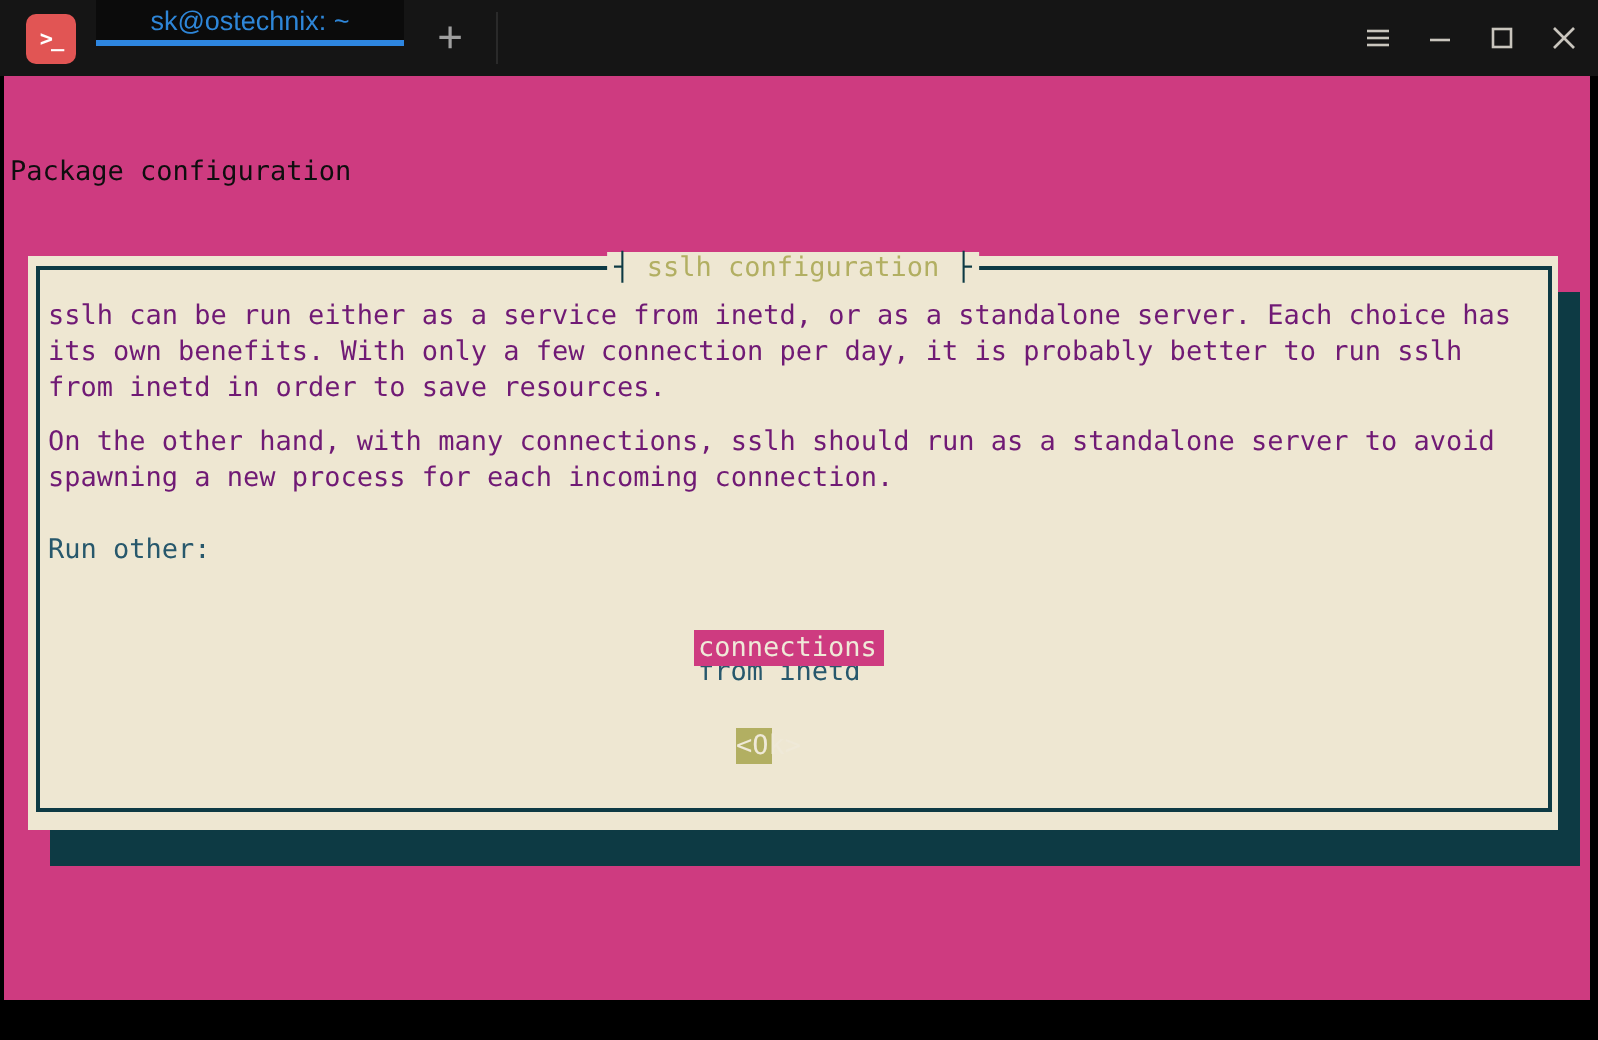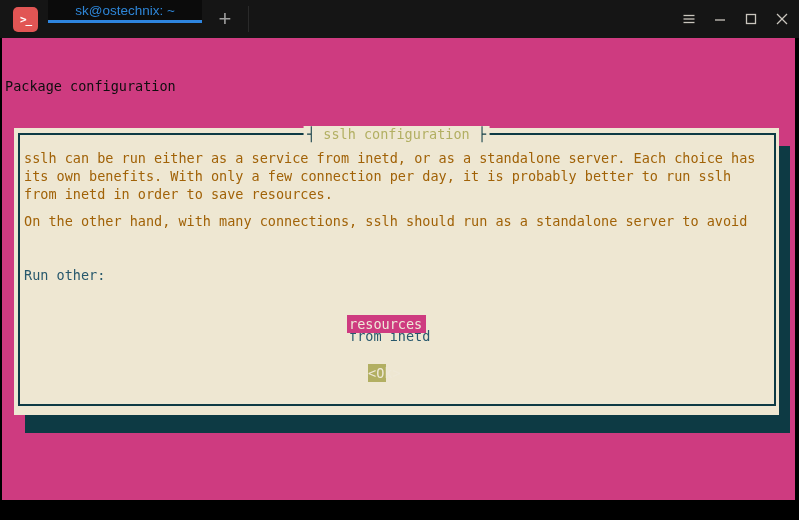--- a/index.html
+++ b/index.html
@@ -77,21 +77,21 @@
   }
   .dialog-title {
     position: absolute; top: -2px; left: 50%; transform: translateX(-50%);
     background: #EEE7D2; padding: 0 4px;
     white-space: pre; line-height: 17px;
   }
   .dialog-title .tee { color: #0D3A44; }
   .dialog-title .ttl { color: #B2AF62; }
   .dlg-line {
     position: absolute; left: 10px;
-    color: #a16207; white-space: pre;
+    color: #701a75; white-space: pre;
   }
   .line-0 { top: 21px; }  .line-1 { top: 39px; text-align: center; }  .line-2 { top: 57px; }
   .line-3 { top: 84px; }  .line-4 { top: 102px; }
   .dlg-prompt { position: absolute; left: 10px; top: 138px; color: #27586C; white-space: pre; }
   .option {
     position: absolute; left: 335px; white-space: pre;
     color: #27586C;
   }
   .option-0 { top: 169px; margin-top: 30px; }
   .option-1 { top: 187px; }
@@ -153,21 +153,22 @@
 
   <div class="dialog">
     <div class="dialog-border"></div>
 
     <div class="dialog-title"><span class="tee">┤</span><span class="ttl">&nbsp;<span>sslh configuration</span>&nbsp;</span><span class="tee">├</span></div>
 
     <div class="dlg-line line-0">sslh can be run either as a service from inetd, or as a standalone server. Each choice has</div>
     <div class="dlg-line line-1">its own benefits. With only a few connection per day, it is probably better to run sslh</div>
     <div class="dlg-line line-2">from inetd in order to save resources.</div>
     <div class="dlg-line line-3">On the other hand, with many connections, sslh should run as a standalone server to avoid</div>
+    <div class="dlg-line line-4">spawning a new process for each incoming connection.</div>
 
     <div class="dlg-prompt">Run other:</div>
 
     <div class="option option-0">from inetd</div>
-    <div class="option option-1 selected">resources</div>
+    <div class="option option-1 selected">connections</div>
 
     <div class="ok-btn">&lt;Ok&gt;</div>
   </div>
 </div>
 
 </body></html>

